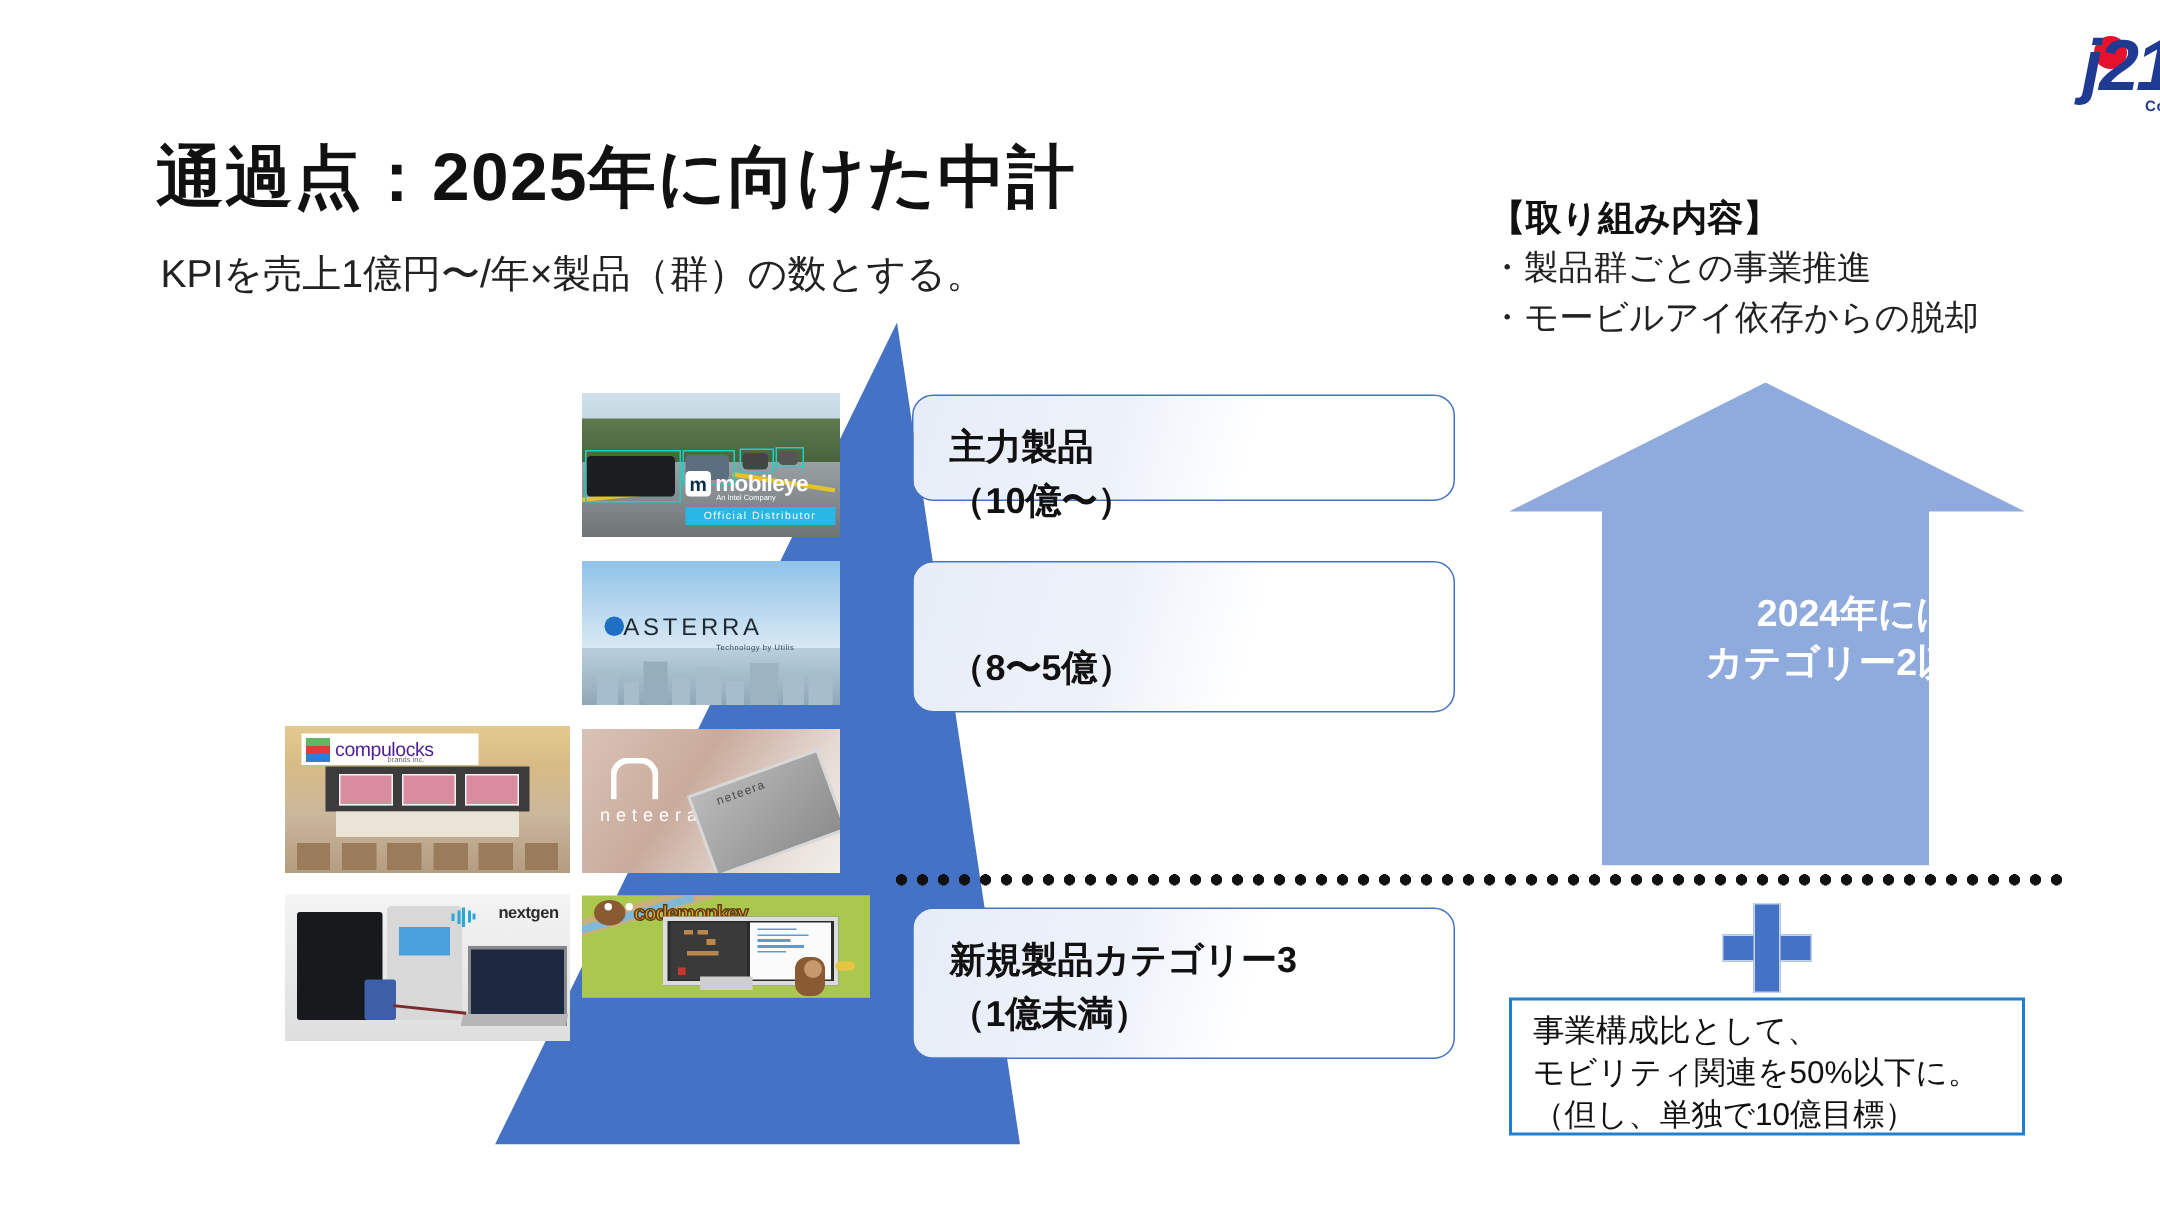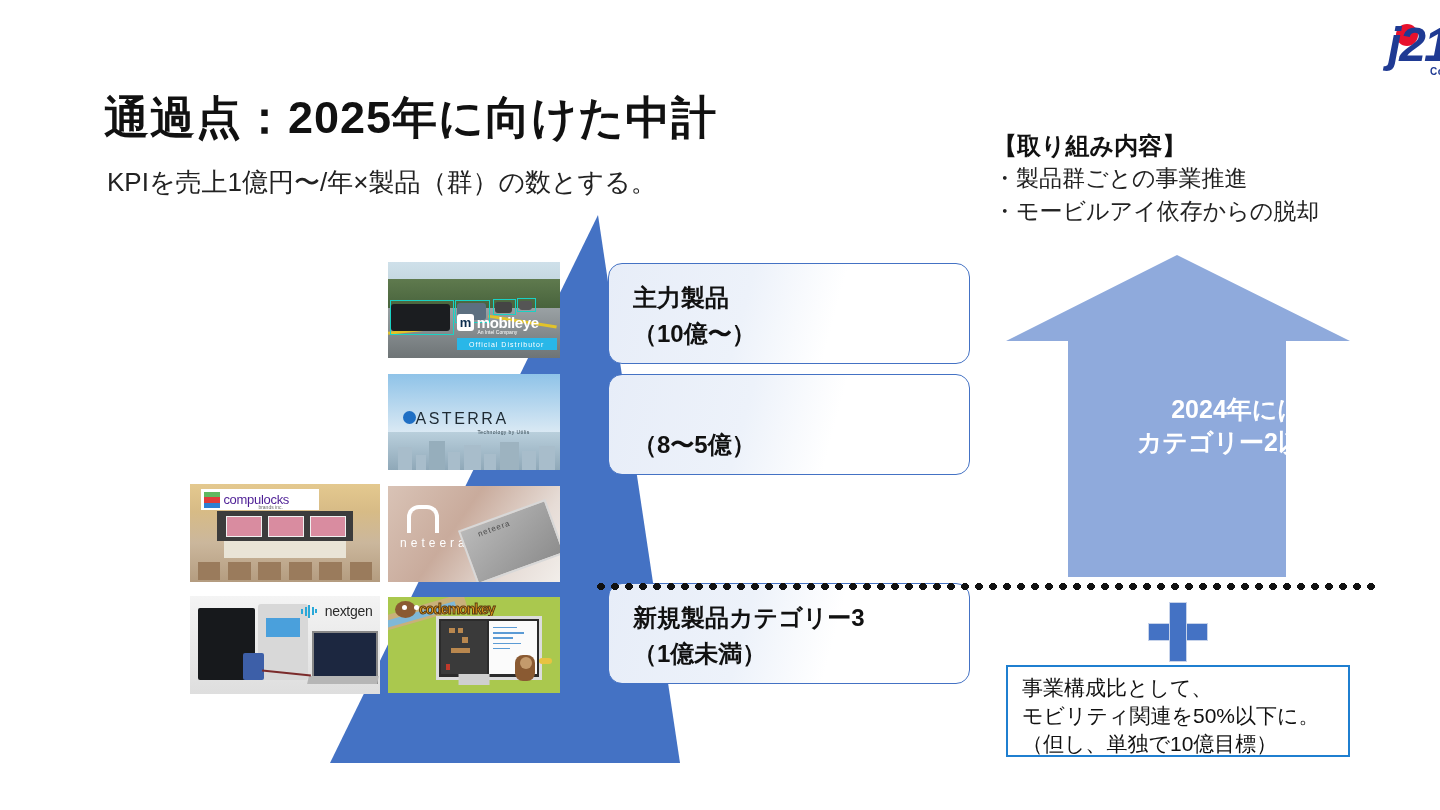--- a/index.html
+++ b/index.html
@@ -28,32 +28,32 @@
   
   .pyramid{position:absolute;left:330px;top:215px;width:350px;height:548px;}
   .pyramid svg{display:block;}
 
   
   .cat{position:absolute;border:1.6px solid #4472C4;border-radius:14px;
        background:linear-gradient(105deg,#E7EDF8 0%,#EDF2FA 38%,#FFFFFF 62%,#FFFFFF 100%);
        box-sizing:border-box;}
   .cat .l1{position:absolute;left:24px;top:18px;font-size:24px;font-weight:bold;color:#111;white-space:nowrap;}
   .cat .l2{position:absolute;left:24px;top:54px;font-size:24px;font-weight:bold;color:#111;white-space:nowrap;}
-  #cat0{left:608px;top:263px;width:362px;height:101px;}
+  #cat0{left:608px;top:263px;width:362px;height:71px;}
   #cat1{left:608px;top:374px;width:362px;height:101px;}
   #cat2{left:608px;top:486px;width:362px;height:101px;}
-  #cat3{left:608px;top:583px;width:362px;height:101px;}
+  #cat3{left:608px;top:605px;width:362px;height:101px;}
 
   
   .thumb{position:absolute;overflow:hidden;background:#cfcfcf;}
   .thumb .inner{position:absolute;inset:0;}
   #th-mobileye{left:388px;top:262px;width:172px;height:96px;}
   #th-asterra{left:388px;top:374px;width:172px;height:96px;}
   #th-neteera{left:388px;top:486px;width:172px;height:96px;}
-  #th-codemonkey{left:388px;top:597px;width:172px;height:96px;}
+  #th-codemonkey{left:388px;top:597px;width:172px;height:68px;padding-left:20px;}
   #th-compulocks{left:190px;top:484px;width:190px;height:98px;}
   #th-nextgen{left:190px;top:596px;width:190px;height:98px;}
 
   
   .me-sky{position:absolute;left:0;top:0;width:100%;height:42%;background:linear-gradient(#cfe0ea,#b9cfd6);}
   .me-trees{position:absolute;left:0;top:18%;width:100%;height:34%;background:linear-gradient(180deg,#5f7a4e,#45603a);}
   .me-road{position:absolute;left:0;top:48%;width:100%;height:52%;background:linear-gradient(180deg,#9aa1a4,#6e7476);}
   .me-line{position:absolute;background:#e2c32a;}
   .me-car{position:absolute;background:#1b1d20;border-radius:3px;}
   .me-box{position:absolute;border:1.4px solid #19d2c4;}
@@ -109,21 +109,21 @@
 
   
   .ng-bg{position:absolute;inset:0;background:linear-gradient(180deg,#f4f4f4,#dedede);}
   .ng-box{position:absolute;left:4%;top:12%;width:30%;height:74%;background:#17191c;border-radius:2px;}
   .ng-unit{position:absolute;left:36%;top:8%;width:26%;height:78%;background:#d8d8d8;border-radius:3px;}
   .ng-unitscr{position:absolute;left:40%;top:22%;width:18%;height:20%;background:#4aa0dc;}
   .ng-lap{position:absolute;left:64%;top:36%;width:33%;height:50%;background:#1c2740;border:2px solid #888;}
   .ng-lapb{position:absolute;left:62%;top:82%;width:37%;height:8%;background:#b6b6b6;transform:skewX(-12deg);}
   .ng-phone{position:absolute;left:28%;top:58%;width:11%;height:28%;background:#3d5fa8;border-radius:2px;}
   .ng-wire{position:absolute;background:#7a2a2a;height:2px;}
-  .ng-logo{position:absolute;right:4%;top:7%;font-size:14px;font-weight:normal;color:#2b2b2b;letter-spacing:-.3px;}
+  .ng-logo{position:absolute;right:4%;top:7%;font-size:11px;font-weight:bold;color:#2b2b2b;letter-spacing:-.3px;}
   .ng-wave{position:absolute;right:33%;top:9%;display:flex;align-items:center;gap:1.5px;}
   .ng-wave i{display:block;width:2px;background:#2aa8d8;}
 
   
   .dotted{position:absolute;left:594px;top:582px;width:782px;height:9px;
      background-image:radial-gradient(circle,#111 44%,transparent 46%);
      background-size:14px 9px;background-repeat:repeat-x;}
 
   
   .uparrow{position:absolute;left:1006px;top:255px;width:344px;height:322px;}

